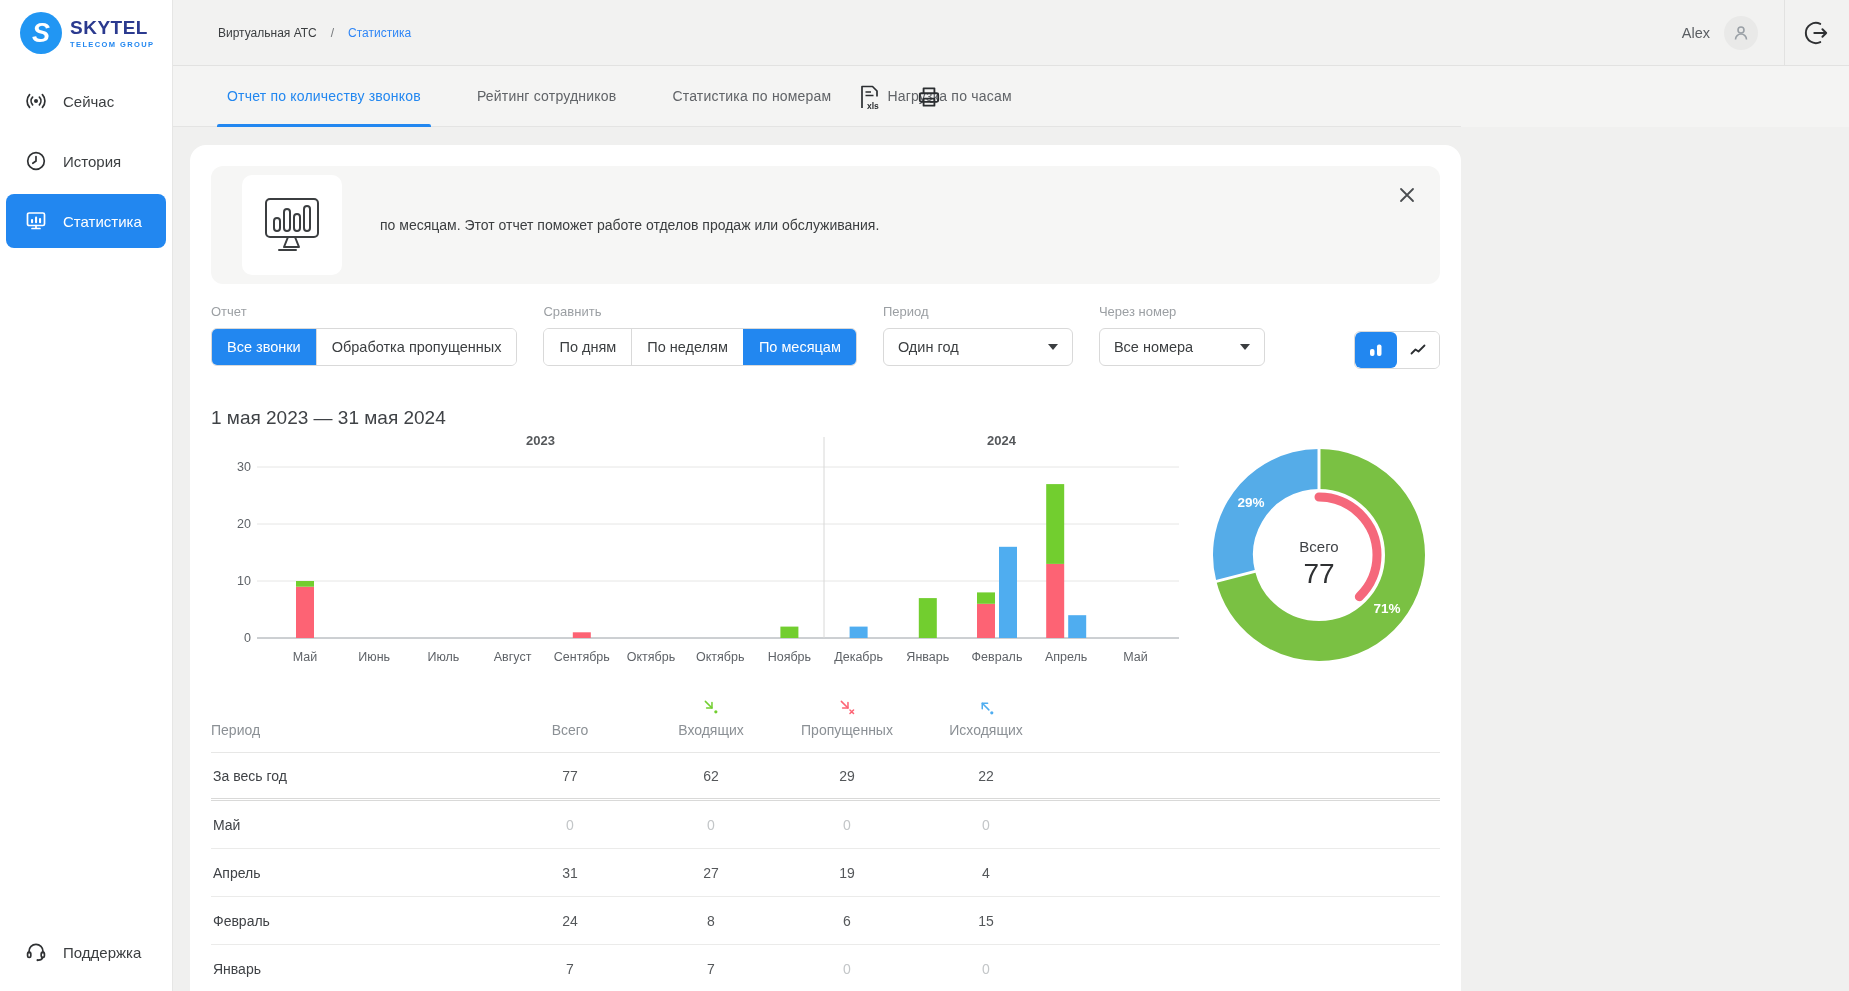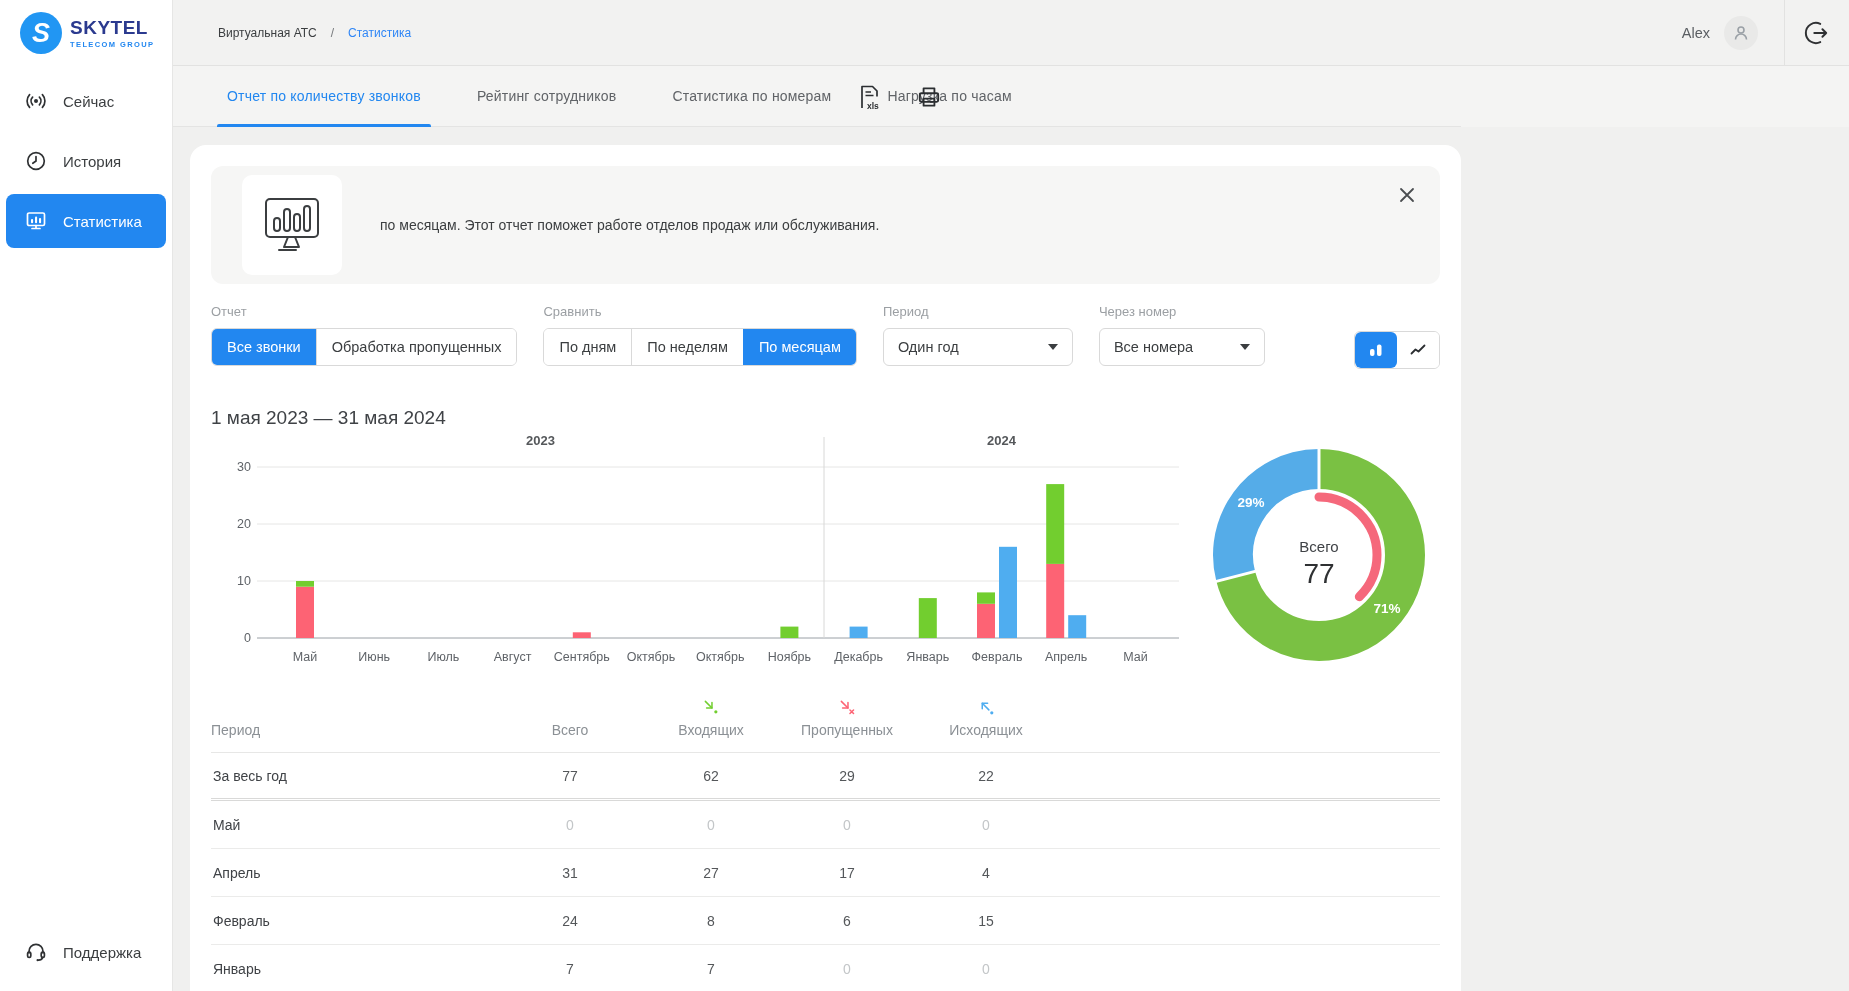--- a/index.html
+++ b/index.html
@@ -467,21 +467,21 @@
               <div class="t-cell-num zero">0</div>
               <div class="t-cell-num zero">0</div>
               <div class="t-cell-num zero">0</div>
               <div class="t-cell-num zero">0</div>
               <div></div>
             </div>
             <div class="t-grid t-row">
               <div class="t-cell-period">Апрель</div>
               <div class="t-cell-num">31</div>
               <div class="t-cell-num">27</div>
-              <div class="t-cell-num">17</div>
+              <div class="t-cell-num">19</div>
               <div class="t-cell-num">4</div>
               <div></div>
             </div>
             <div class="t-grid t-row">
               <div class="t-cell-period">Февраль</div>
               <div class="t-cell-num">24</div>
               <div class="t-cell-num">8</div>
               <div class="t-cell-num">6</div>
               <div class="t-cell-num">15</div>
               <div></div>

